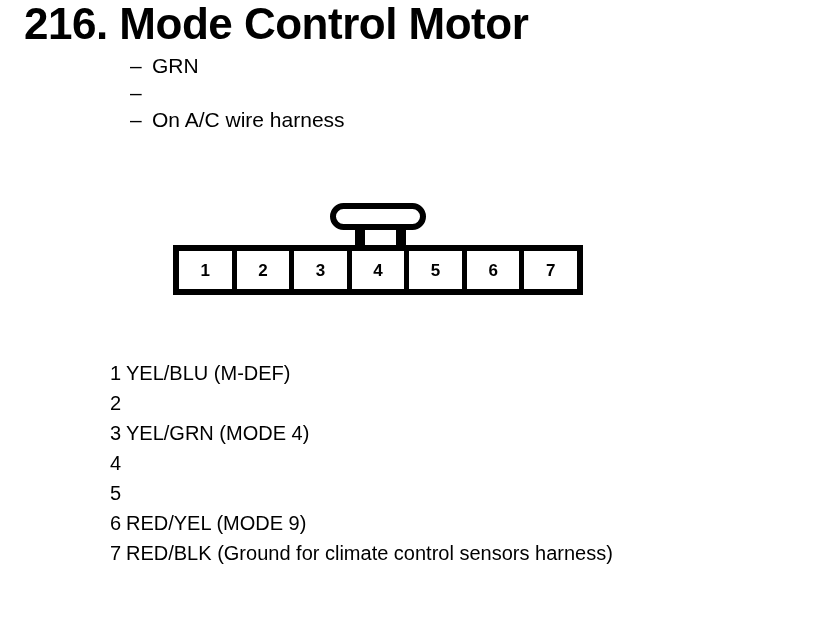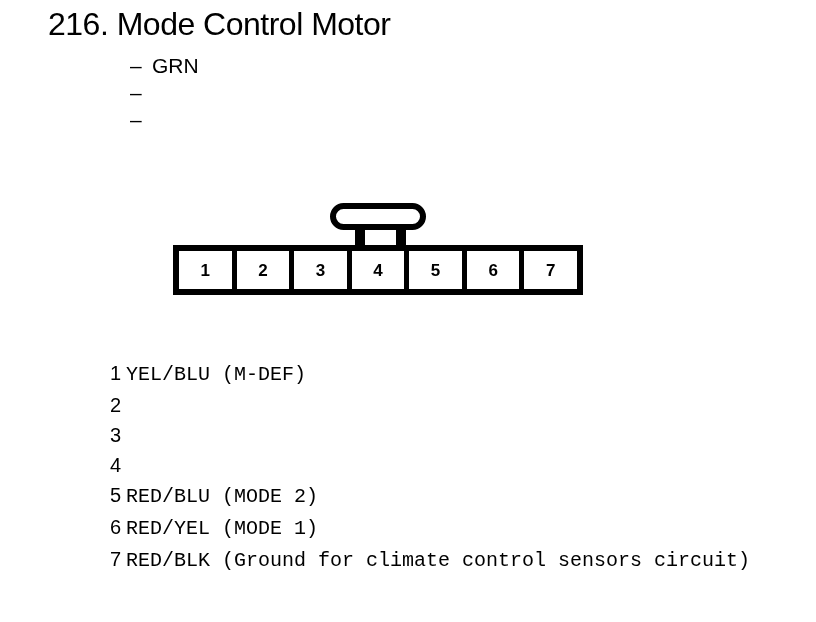--- a/index.html
+++ b/index.html
@@ -12,24 +12,24 @@
     height: 622px;
     position: relative;
     font-family: "Liberation Sans", sans-serif;
     color: #000000;
     overflow: hidden;
   }
 
   
   #page-title {
     position: absolute;
-    left: 48px;
+    left: 24px;
     top: 4px;
-    font-size: 32px;
-    font-weight: normal;
+    font-size: 44px;
+    font-weight: bold;
     letter-spacing: -0.5px;
     white-space: nowrap;
     line-height: 40px;
   }
 
   
   #attribute-list {
     position: absolute;
     left: 130px;
     top: 52px;
@@ -122,38 +122,38 @@
     font-size: 20px;
     line-height: 30px;
     white-space: nowrap;
   }
   #pin-legend .pin-number {
     width: 16px;
     flex: 0 0 16px;
   }
   #pin-legend .pin-description {
     padding-left: 0px;
-    font-family: Liberation Mono, monospace;
   }
 </style>
 </head>
 <body>
 
 <div id="page-title">216.  Mode Control Motor</div>
 
 <ul id="attribute-list">
   <li class="attribute-item">
     <span class="dash-marker">–</span>
     <span class="attribute-text">GRN</span>
   </li>
   <li class="attribute-item">
     <span class="dash-marker">–</span>
   </li>
   <li class="attribute-item">
     <span class="dash-marker">–</span>
+    <span class="attribute-text">On A/C wire harness</span>
   </li>
 </ul>
 
 <div id="connector-diagram">
   <div class="connector-tab"></div>
   <div class="tab-stem-left"></div>
   <div class="tab-stem-right"></div>
 
   <div class="connector-body">
     <div class="pin-cavity">1</div>
@@ -169,29 +169,29 @@
 <ul id="pin-legend">
   <li class="pin-row">
     <span class="pin-number">1</span>
     <span class="pin-description">YEL/BLU (M-DEF)</span>
   </li>
   <li class="pin-row">
     <span class="pin-number">2</span>
   </li>
   <li class="pin-row">
     <span class="pin-number">3</span>
+    <span class="pin-description">YEL/GRN (MODE 4)</span>
   </li>
   <li class="pin-row">
     <span class="pin-number">4</span>
   </li>
   <li class="pin-row">
     <span class="pin-number">5</span>
-    <span class="pin-description">RED/BLU (MODE 2)</span>
   </li>
   <li class="pin-row">
     <span class="pin-number">6</span>
-    <span class="pin-description">RED/YEL (MODE 1)</span>
+    <span class="pin-description">RED/YEL (MODE 9)</span>
   </li>
   <li class="pin-row">
     <span class="pin-number">7</span>
-    <span class="pin-description">RED/BLK (Ground for climate control sensors circuit)</span>
+    <span class="pin-description">RED/BLK (Ground for climate control sensors harness)</span>
   </li>
 </ul>
 
 </body></html>

